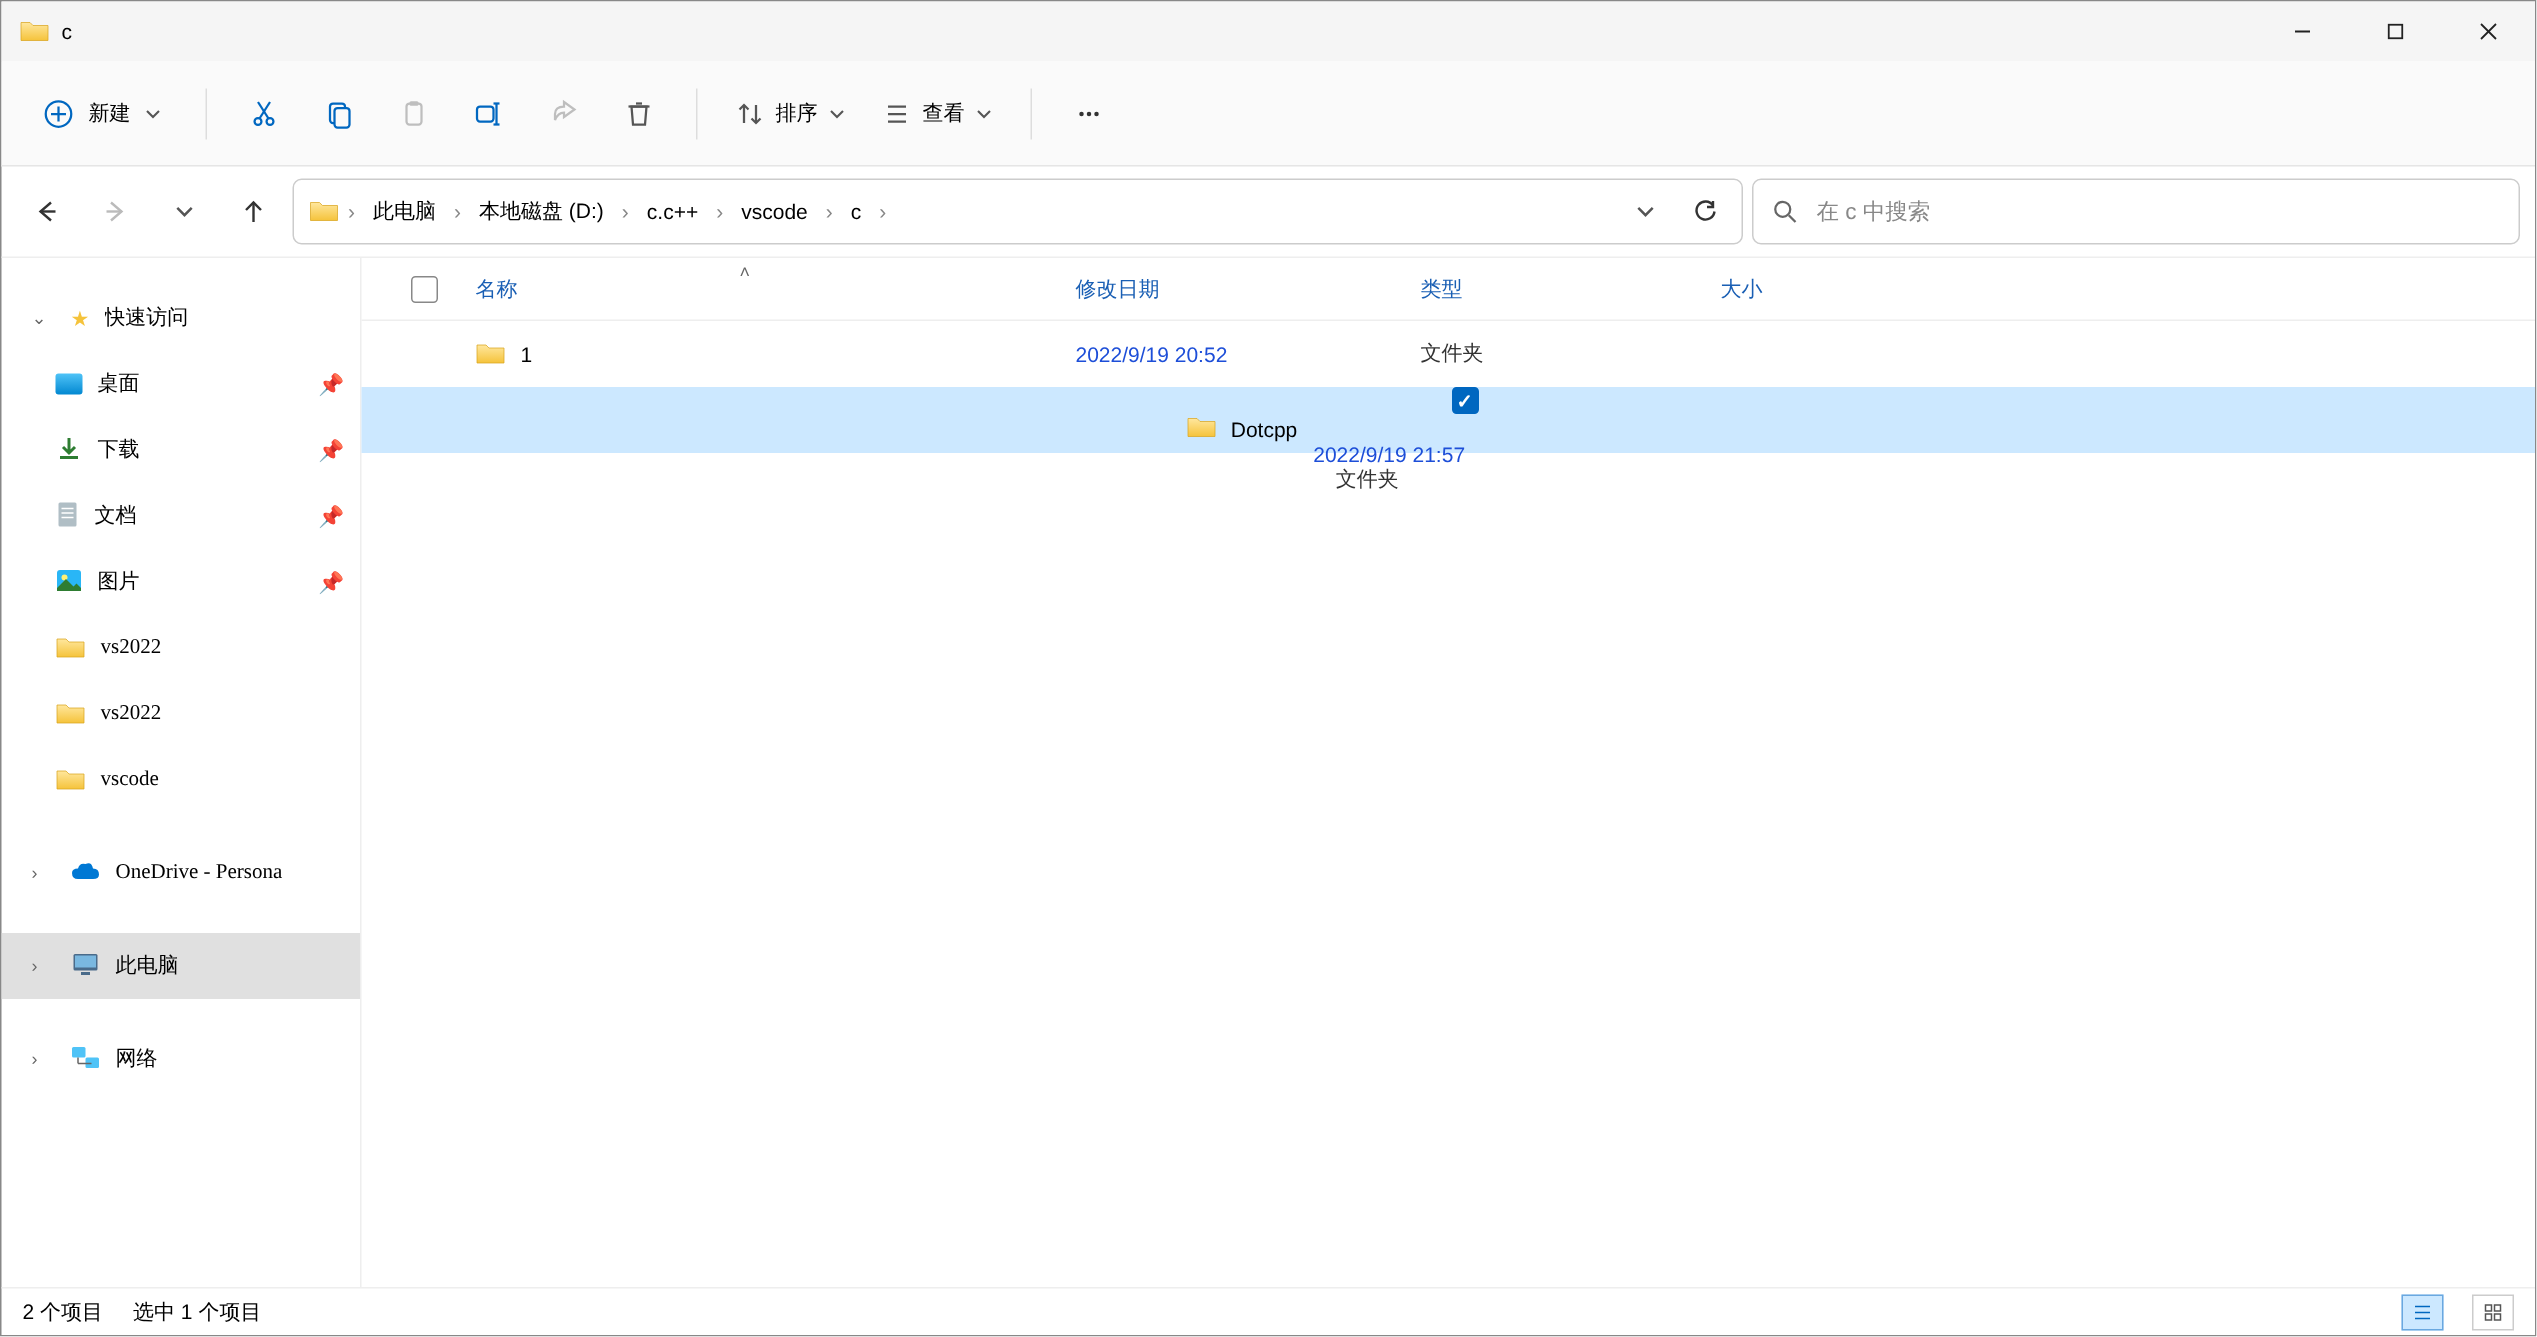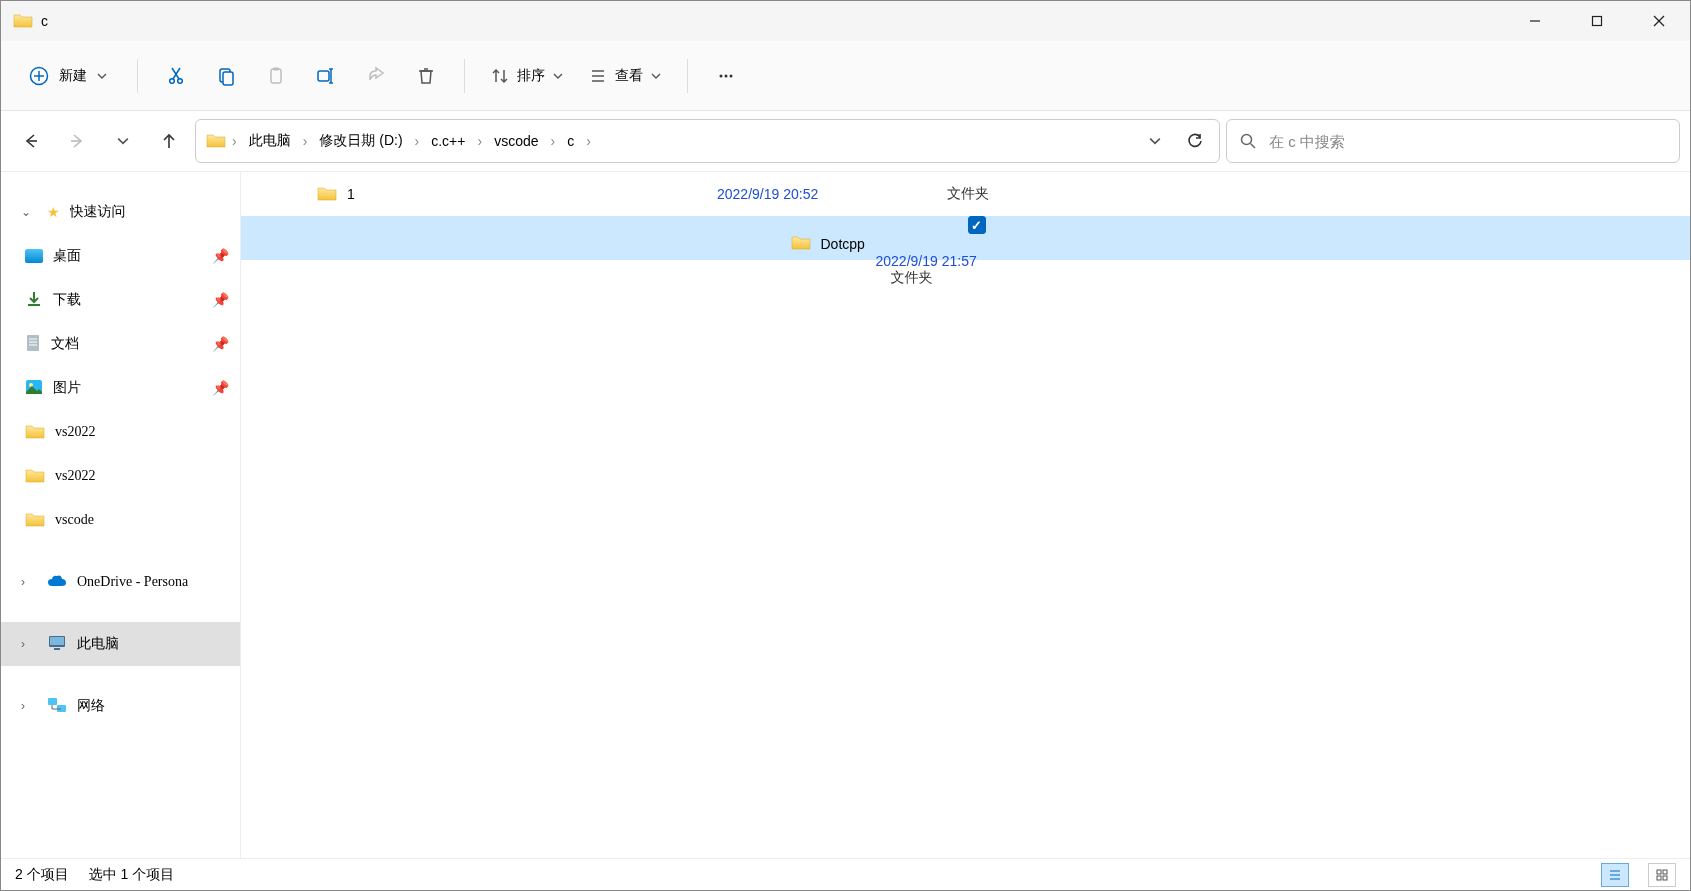--- a/index.html
+++ b/index.html
@@ -23,33 +23,33 @@
 
 
 .addr-row { height: 60px; display: flex; align-items: center; padding: 0 10px; gap: 6px; }
 .nav-btn { width: 40px; height: 40px; display: flex; align-items: center; justify-content: center; border-radius: 6px; cursor: pointer; color: #555; }
 .nav-btn.disabled { color: #bbb; }
 .addr-box { flex: 1; height: 44px; border: 1px solid #ccc; border-radius: 6px; display: flex; align-items: center; padding: 0 6px 0 10px; gap: 4px; }
 .crumb { padding: 4px 6px; border-radius: 4px; cursor: pointer; }
 .crumb-sep { color: #888; padding: 0 2px; }
 .addr-spacer { flex: 1; }
 .addr-ibtn { width: 36px; height: 36px; display: flex; align-items: center; justify-content: center; border-radius: 4px; cursor: pointer; }
-.search-box { width: 454px; height: 44px; border: 1px solid #ccc; border-radius: 6px; display: flex; align-items: center; padding: 0 12px; gap: 12px; }
+.search-box { width: 512px; height: 44px; border: 1px solid #ccc; border-radius: 6px; display: flex; align-items: center; padding: 0 12px; gap: 12px; }
 .search-box input { border: none; outline: none; flex: 1; font-size: 15px; color: #666; background: transparent; }
 .search-box input::placeholder { color: #888; }
 
 
 .body { flex: 1; display: flex; min-height: 0; border-top: 1px solid #eee; }
 .sidebar { width: 240px; border-right: 1px solid #eee; padding-top: 18px; overflow: hidden; }
 .side-item { height: 44px; display: flex; align-items: center; padding: 0 10px 0 20px; gap: 10px; cursor: pointer; position: relative; }
 .side-item.selected { background: #e0e0e0; }
 .side-item .chev { width: 16px; color: #666; font-size: 12px; }
 .side-item .lbl { flex: 1; white-space: nowrap; overflow: hidden; font-family: Liberation Serif, serif; }
 .side-item .pin { color: #888; font-size: 14px; }
-.side-sub { padding-left: 24px; }
+.side-sub { padding-left: 36px; }
 .side-gap { height: 18px; }
 
 
 .content { flex: 1; display: flex; flex-direction: column; }
 .cols { height: 42px; display: flex; align-items: center; border-bottom: 1px solid #eee; color: #1a5fb4; font-size: 14px; padding-left: 22px; }
 .col { display: flex; align-items: center; gap: 6px; padding-left: 14px; }
 .col-check { width: 40px; display: flex; align-items: center; justify-content: center; }
 .col-name { width: 400px; position: relative; }
 .col-date { width: 230px; }
 .col-type { width: 200px; }
@@ -231,21 +231,21 @@
         </svg>
     </div>
 
     <div class="addr-box">
       <span><svg class="folder-svg" viewBox="0 0 20 16">
             <use href="#folder"></use>
           </svg></span>
       <span class="crumb-sep">›</span>
       <span class="crumb">此电脑</span>
       <span class="crumb-sep">›</span>
-      <span class="crumb">修改日期 (D:)</span>
+      <span class="crumb">本地磁盘 (D:)</span>
       <span class="crumb-sep">›</span>
       <span class="crumb">c.c++</span>
       <span class="crumb-sep">›</span>
       <span class="crumb">vscode</span>
       <span class="crumb-sep">›</span>
       <span class="crumb">c</span>
       <span class="crumb-sep">›</span>
       <div class="addr-spacer"></div>
       <div class="addr-ibtn">
         <svg width="12" height="12" viewBox="0 0 10 10">
@@ -352,20 +352,38 @@
               <rect x="1" y="1" width="9" height="7" fill="#4fc3f7" rx="1"></rect>
               <rect x="10" y="8" width="9" height="7" fill="#4fc3f7" rx="1"></rect>
               <line x1="5" y1="8" x2="5" y2="12" stroke="#666"></line>
               <line x1="5" y1="12" x2="14" y2="12" stroke="#666"></line>
             </svg></span>
         <span class="lbl">网络</span>
       </div>
     </div>
 
     <div class="content">
+      <div class="cols">
+        <div class="col-check">
+            <div class="checkbox"></div>
+          </div>
+        <div class="col col-name">
+          <span>名称</span>
+          <span class="sort-arrow">˄</span>
+        </div>
+        <div class="col col-date">
+            <span>修改日期</span>
+          </div>
+        <div class="col col-type">
+            <span>类型</span>
+          </div>
+        <div class="col col-size">
+            <span>大小</span>
+          </div>
+      </div>
 
       <div class="row">
         <div class="cell-check">
             <div class="checkbox" style="visibility:hidden"></div>
           </div>
         <div class="cell-name">
           <span><svg class="folder-svg" viewBox="0 0 20 16">
                 <use href="#folder"></use>
               </svg></span>
           <span>1</span>

